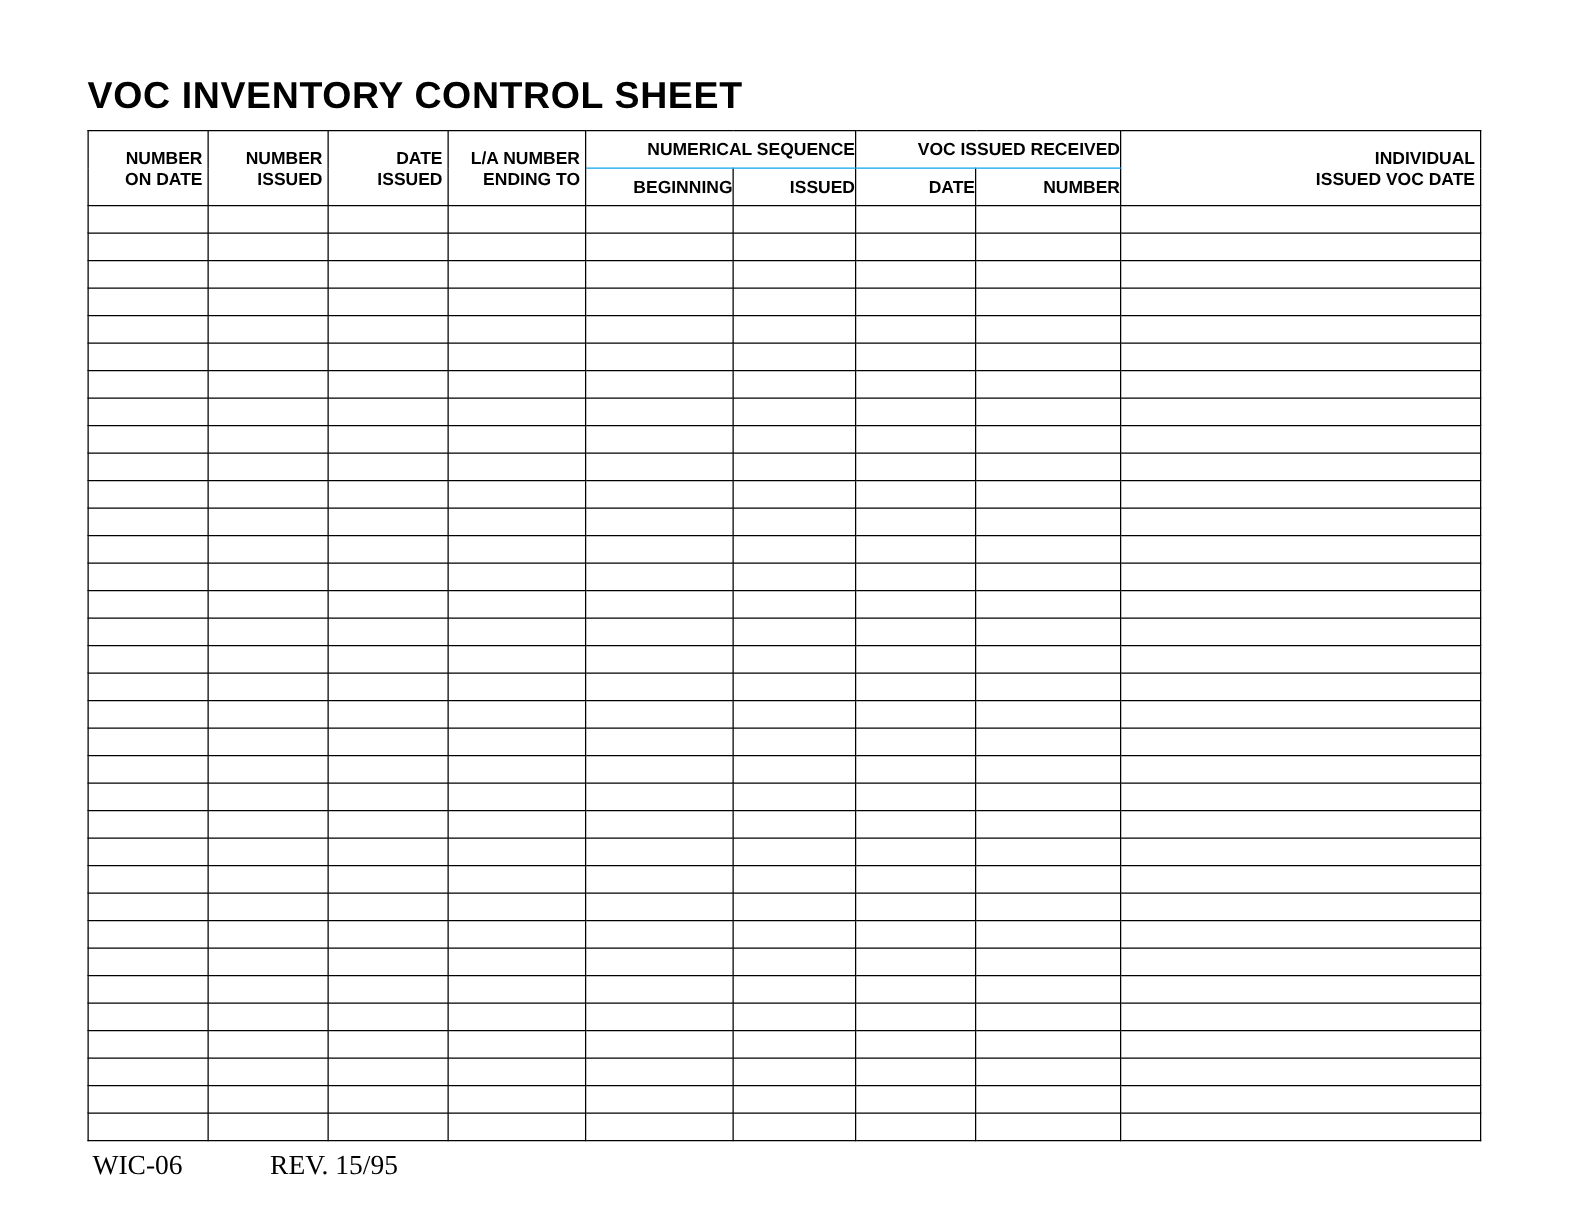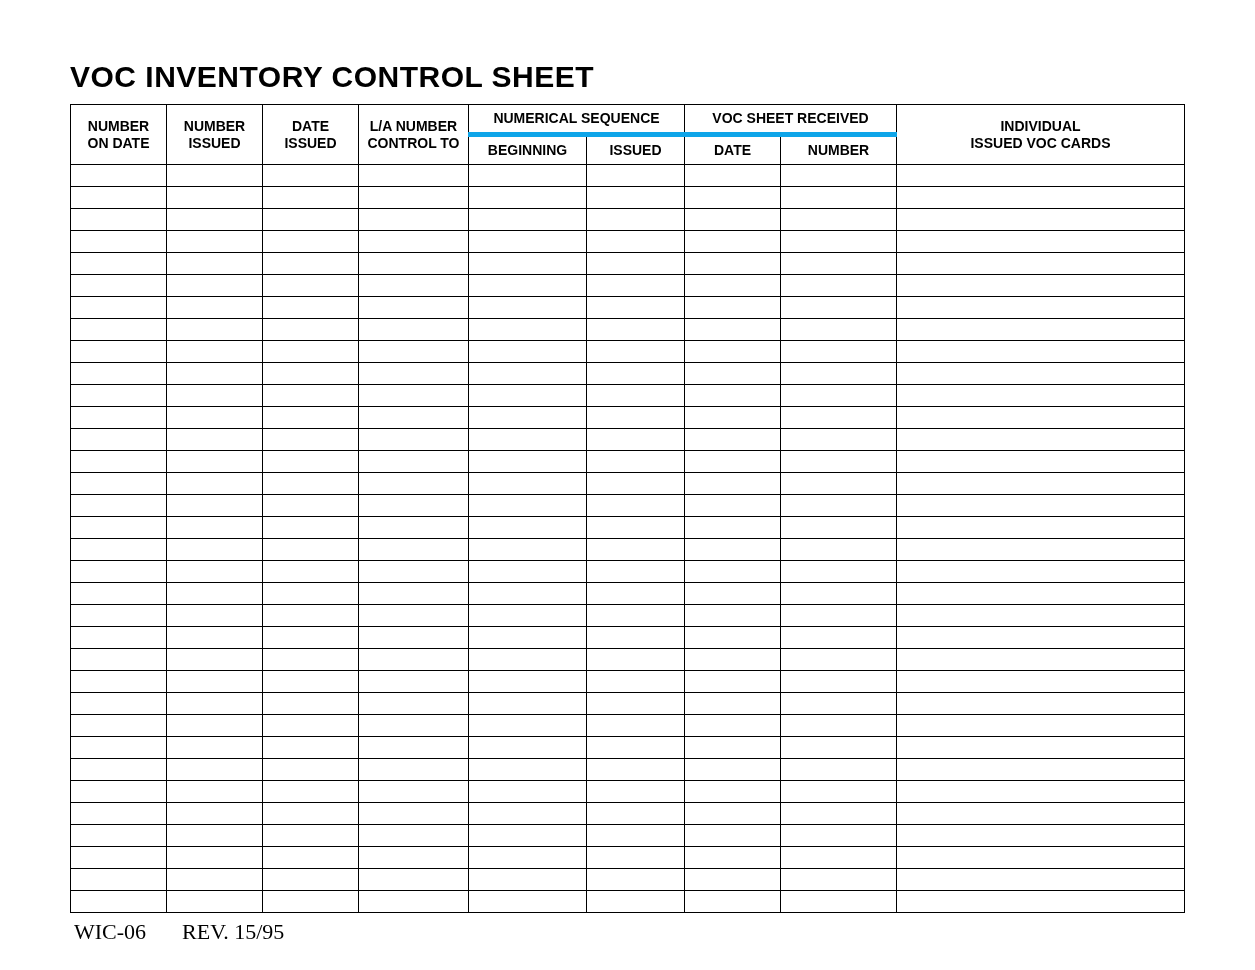--- a/index.html
+++ b/index.html
@@ -26,38 +26,39 @@
       border: 1px solid #000;
       font-size: 14px;
       font-weight: 700;
       text-align: center;
       vertical-align: middle;
       padding: 0;
     }
     th {
       height: 30px;
       line-height: 1.2;
+      text-align: right;
     }
     th.group {
-      border-bottom: 5px solid #0ea5e9;
+      border-bottom: 1px solid #0ea5e9;
     }
     th .twoline {
       display: block;
       padding: 6px 4px;
     }
     td.data {
       height: 22px;
     }
     .footer {
       margin-top: 6px;
       font-family: "Times New Roman", Times, serif;
       font-size: 22px;
       font-weight: 400;
       display: flex;
-      gap: 36px;
+      gap: 70px;
       padding-left: 4px;
     }
     
     .c1 { width: 96px; }
     .c2 { width: 96px; }
     .c3 { width: 96px; }
     .c4 { width: 110px; }
     .c5 { width: 118px; }
     .c6 { width: 98px; }
     .c7 { width: 96px; }
@@ -75,30 +76,30 @@
       <th class="c1" rowspan="2">
         <span class="twoline"><span>NUMBER</span><br><span>ON DATE</span></span>
       </th>
       <th class="c2" rowspan="2">
         <span class="twoline"><span>NUMBER</span><br><span>ISSUED</span></span>
       </th>
       <th class="c3" rowspan="2">
         <span class="twoline"><span>DATE</span><br><span>ISSUED</span></span>
       </th>
       <th class="c4" rowspan="2">
-        <span class="twoline"><span>L/A NUMBER</span><br><span>CONTROL TO</span></span>
+        <span class="twoline"><span>L/A NUMBER</span><br><span>ENDING TO</span></span>
       </th>
       <th colspan="2" class="group">
         <span>NUMERICAL SEQUENCE</span>
       </th>
       <th colspan="2" class="group">
-        <span>VOC SHEET RECEIVED</span>
+        <span>VOC ISSUED RECEIVED</span>
       </th>
       <th class="c9" rowspan="2">
-        <span class="twoline"><span>INDIVIDUAL</span><br><span>ISSUED VOC CARDS</span></span>
+        <span class="twoline"><span>INDIVIDUAL</span><br><span>ISSUED VOC DATE</span></span>
       </th>
     </tr>
     <tr>
       <th class="c5"><span>BEGINNING</span></th>
       <th class="c6"><span>ISSUED</span></th>
       <th class="c7"><span>DATE</span></th>
       <th class="c8"><span>NUMBER</span></th>
     </tr>
   </thead>
   <tbody id="tbody">

